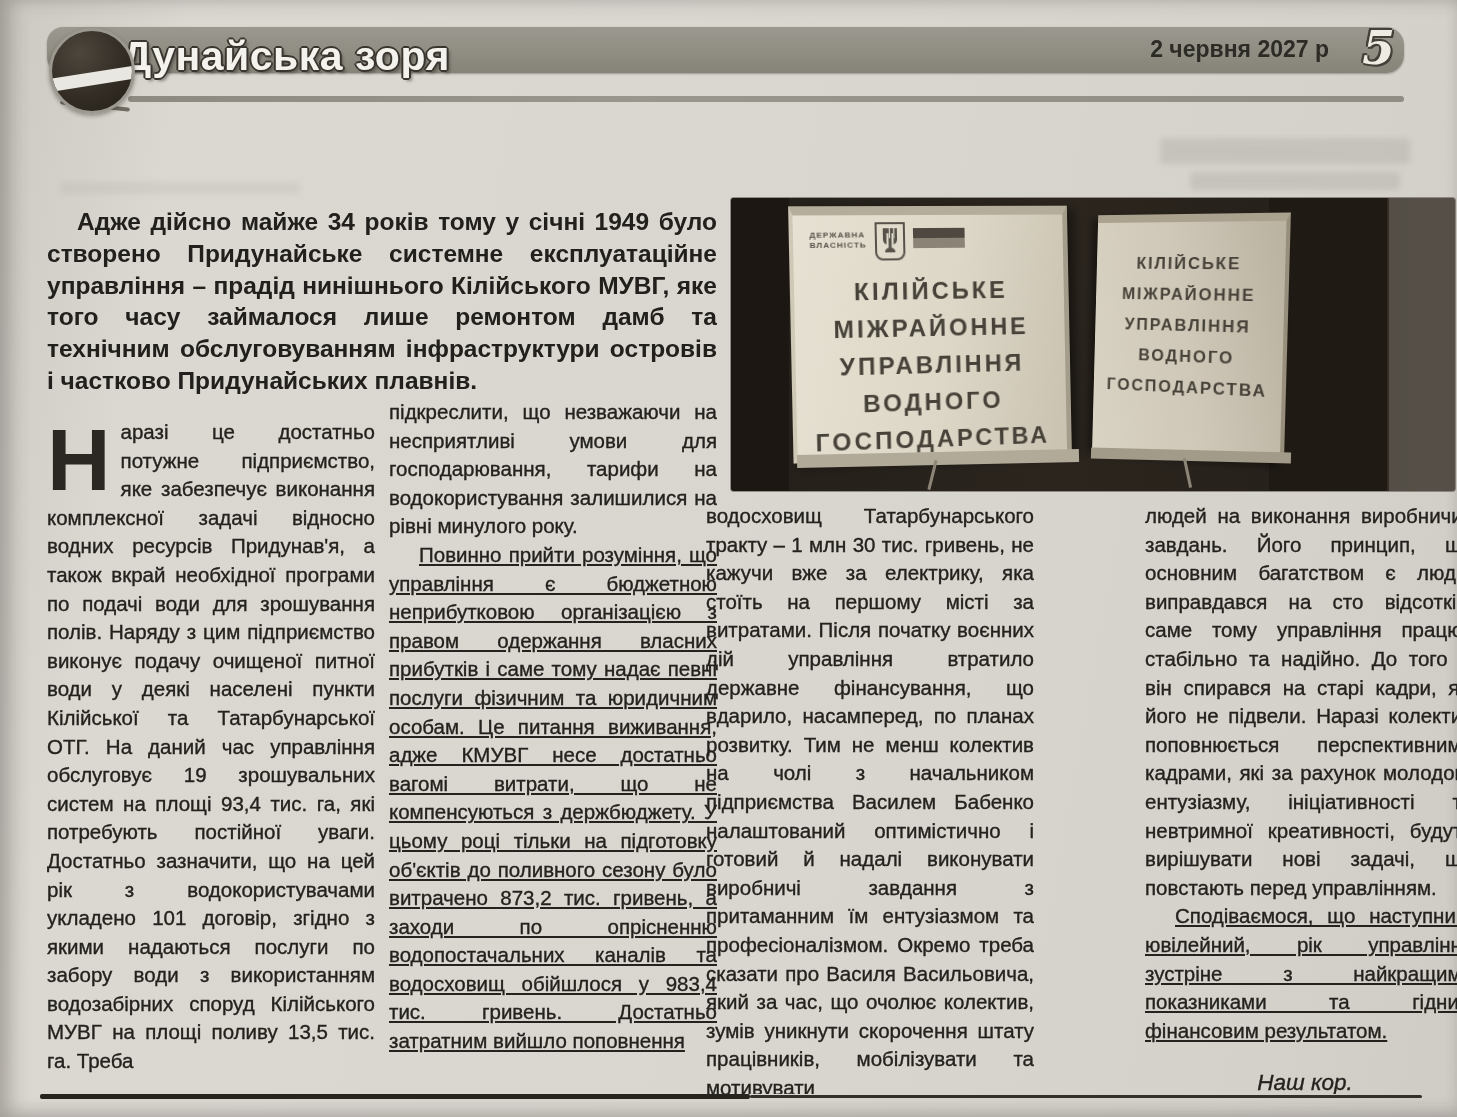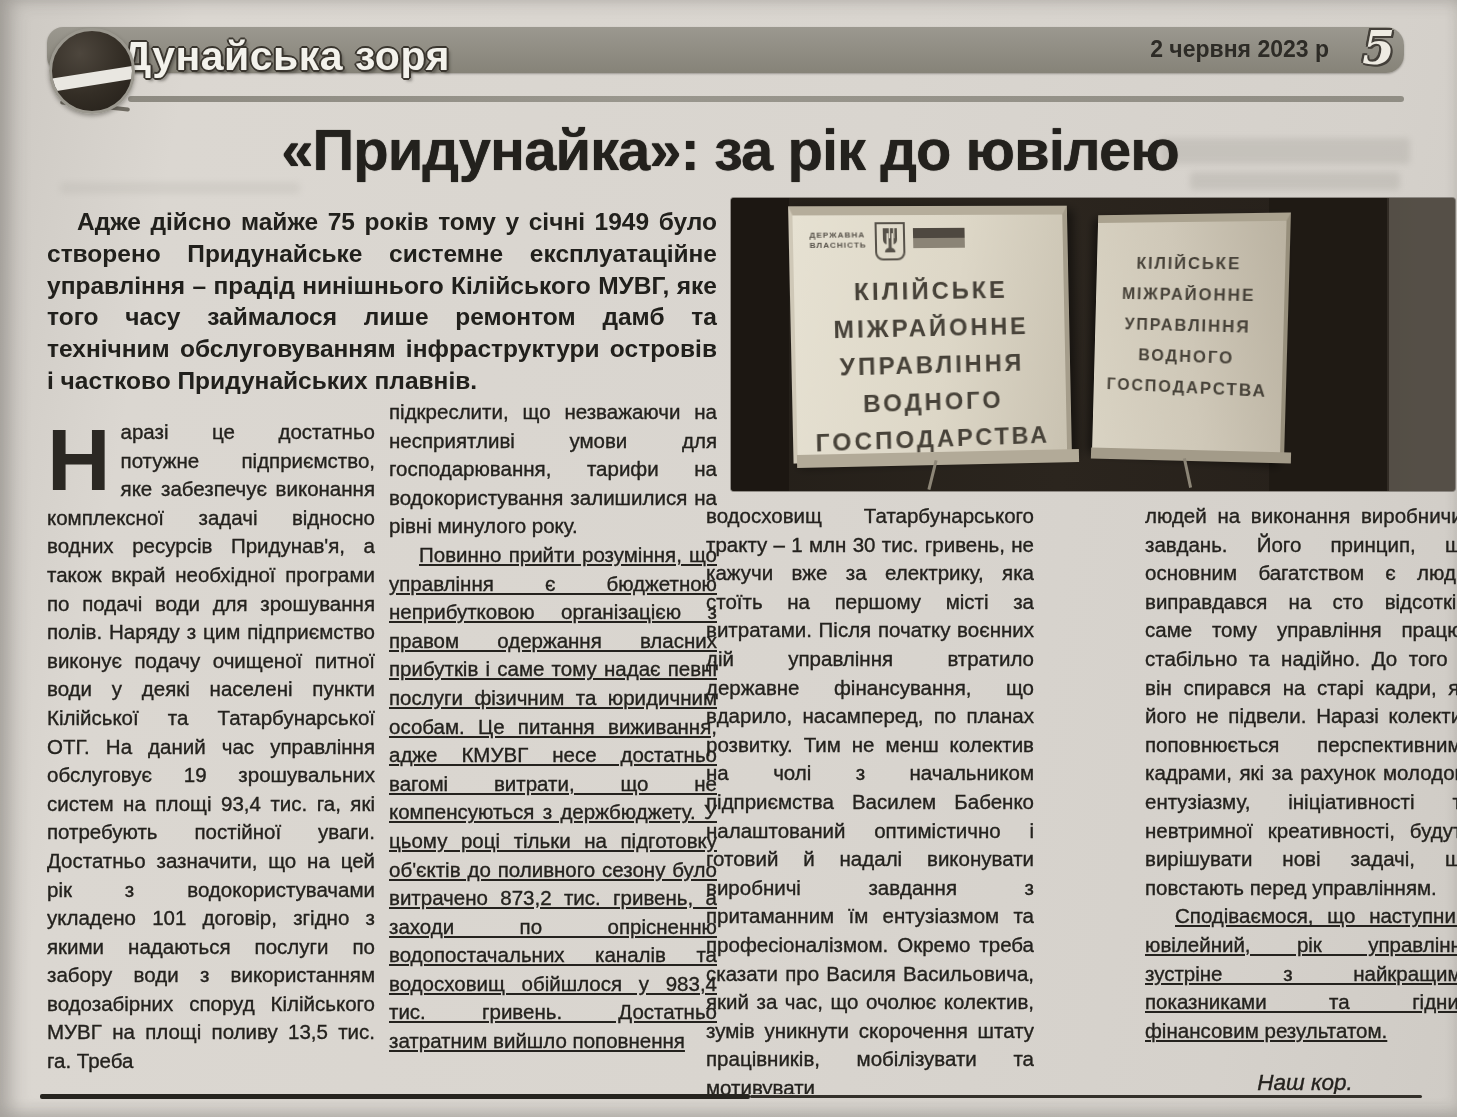--- a/index.html
+++ b/index.html
@@ -128,32 +128,31 @@
 </head>
 <body>
 
 <div class="page">
 
   <div class="mast-bar"></div>
   <div class="mast-logo">
       <div class="band"></div>
     </div>
   <div class="mast-title">Дунайська зоря</div>
-  <div class="mast-date">2 червня 2023 р</div>
+  <div class="mast-date">2 червня 2027 р</div>
   <div class="mast-pagenum">5</div>
   <div class="mast-swoosh"></div>
   <div class="mast-swoosh2"></div>
 
   <div class="bleed" style="left:1160px;top:138px;width:250px;height:26px;"></div>
   <div class="bleed" style="left:1190px;top:172px;width:210px;height:18px;"></div>
   <div class="bleed" style="left:60px;top:182px;width:240px;height:12px;opacity:.16;"></div>
 
-  <div class="headline">«Придунайка»: за рік до ювілею</div>
-
-  <div class="lead">Адже дійсно майже 75 років тому у січні 1949 було створено Придунайське системне експлуатаційне управління – прадід нинішнього Кілійського МУВГ, яке того часу займалося лише ремонтом дамб та технічним обслуговуванням інфраструктури островів і частково Придунайських плавнів.</div>
+
+  <div class="lead">Адже дійсно майже 34 років тому у січні 1949 було створено Придунайське системне експлуатаційне управління – прадід нинішнього Кілійського МУВГ, яке того часу займалося лише ремонтом дамб та технічним обслуговуванням інфраструктури островів і частково Придунайських плавнів.</div>
 
   <div class="photo">
     <div class="pillar-l"></div>
     <div class="pillar-r"></div>
     <div class="wall-r"></div>
 
     <div class="sign sign-left">
       <div class="plaque-row">
         <div class="plaque-txt">
           <div>ДЕРЖАВНА</div>

